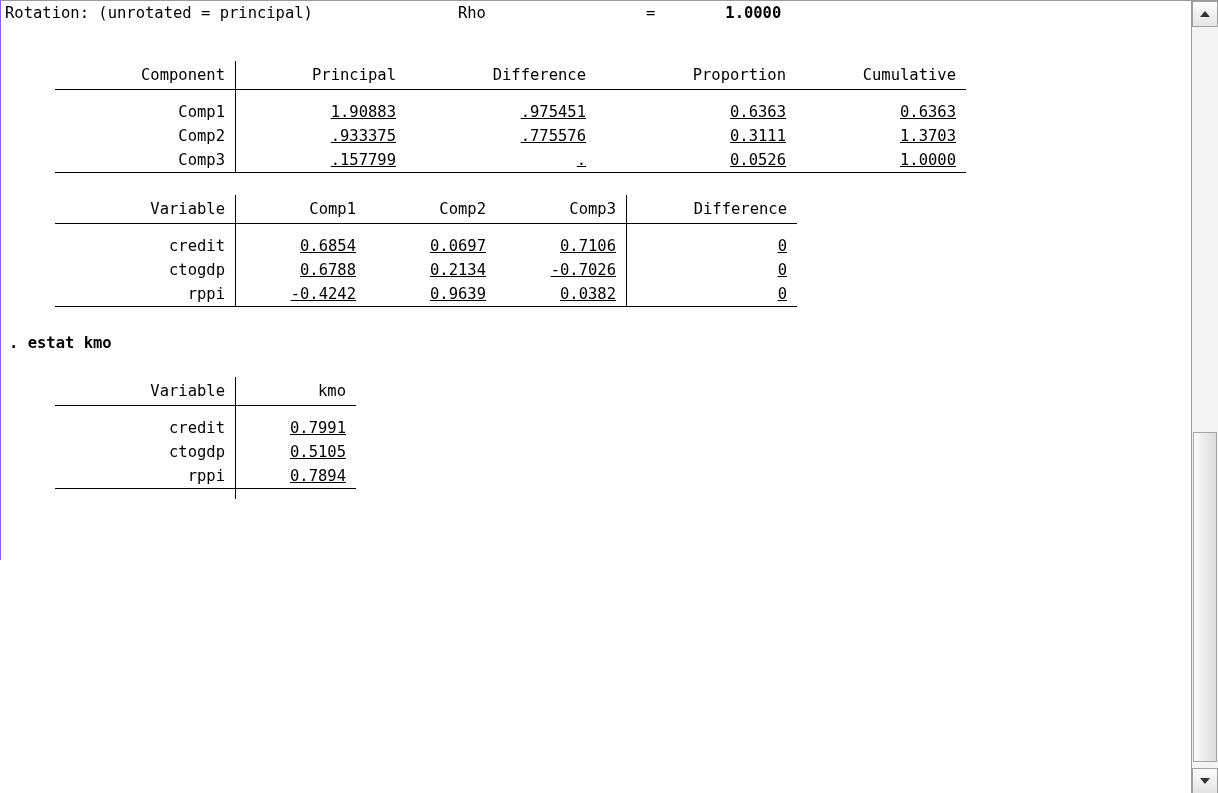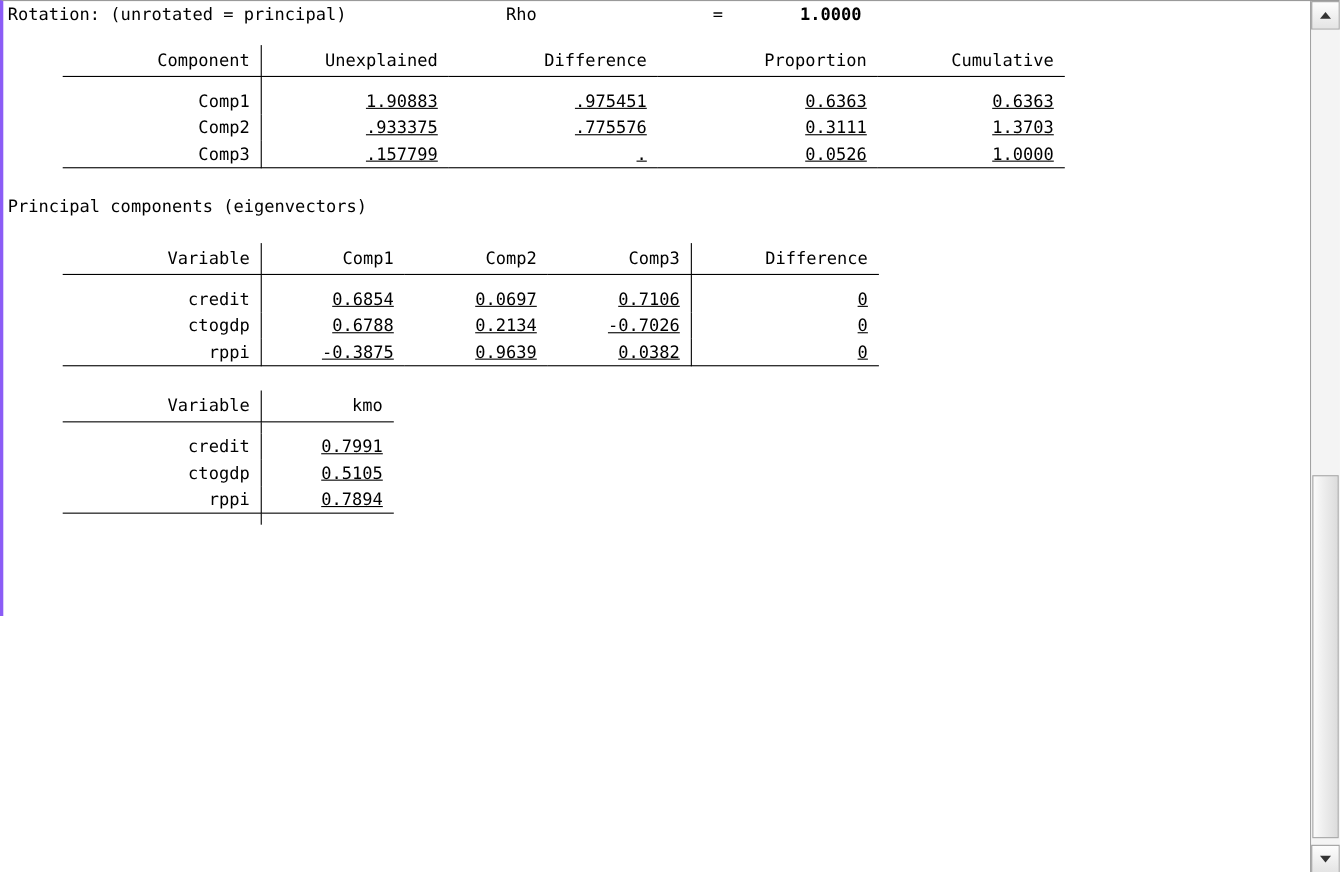--- a/index.html
+++ b/index.html
@@ -14,21 +14,21 @@
     font-family: "DejaVu Sans Mono", "Liberation Mono", monospace;
     font-size: 15px;
     color: #000000;
   }
   #app {
     position: relative;
     width: 1218px;
     height: 560px;
     box-sizing: border-box;
     border-top: 1px solid #9a9a9a;
-    border-left: 3px solid #8b5cf6;
+    border-left: 1px solid #8b5cf6;
     background: #ffffff;
   }
   
   #results {
     position: absolute;
     left: 0;
     top: 0;
     width: 1190px;
     height: 791px;
     overflow: hidden;
@@ -61,21 +61,21 @@
   .hdr td {
     padding-bottom: 2px;
     padding-top: 2px;
   }
   .rule-bot td { border-bottom: 1px solid #000; }
   .vline { border-right: 1px solid #000; }
   .num { font-weight: bold; text-decoration: underline; }
   .spacer-row td { height: 10px; line-height: 10px; font-size: 1px; }
 
   
-  #t-eigen { margin-top: 16px; }
+  #t-eigen { margin-top: 36px; }
   #t-eigen .c-comp  { width: 160px; }
   #t-eigen .c-eigen { width: 150px; }
   #t-eigen .c-diff  { width: 170px; }
   #t-eigen .c-prop  { width: 180px; }
   #t-eigen .c-cum   { width: 150px; }
 
   
   #t-vec .c-var  { width: 160px; }
   #t-vec .c-c1   { width: 110px; }
   #t-vec .c-c2   { width: 110px; }
@@ -143,21 +143,21 @@
 <div id="app">
 
   <div id="results">
 
     <div class="line"><span>Rotation: (unrotated = principal)</span><span style="display:inline-block;width:145px"></span><span>Rho</span><span style="display:inline-block;width:160px"></span><span>=</span><span style="display:inline-block;width:70px"></span><span class="bold">1.0000</span></div>
 
     <table id="t-eigen" class="stata-table">
       <tbody>
           <tr class="hdr rule-bot">
         <td class="c-comp vline">Component</td>
-        <td class="c-eigen">Unexplained</td>
+        <td class="c-eigen">Principal</td>
         <td class="c-diff">Difference</td>
         <td class="c-prop">Proportion</td>
         <td class="c-cum">Cumulative</td>
       </tr>
       <tr class="spacer-row">
         <td class="vline"></td>
             <td></td>
             <td></td>
             <td></td>
             <td></td>
@@ -179,21 +179,20 @@
       <tr class="rule-bot">
         <td class="vline">Comp3</td>
         <td class="num">.157799</td>
         <td class="num">.</td>
         <td class="num">0.0526</td>
         <td class="num">1.0000</td>
       </tr>
     </tbody>
       </table>
 
-    <div class="line" style="height:46px;line-height:70px">Principal components (eigenvectors)</div>
 
     <table id="t-vec" class="stata-table" style="margin-top:22px">
       <tbody>
           <tr class="hdr rule-bot">
         <td class="c-var vline">Variable</td>
         <td class="c-c1">Comp1</td>
         <td class="c-c2">Comp2</td>
         <td class="c-c3 vline">Comp3</td>
         <td class="c-unex">Difference</td>
       </tr>
@@ -213,28 +212,29 @@
       </tr>
       <tr>
         <td class="vline">ctogdp</td>
         <td class="num">0.6788</td>
         <td class="num">0.2134</td>
         <td class="num vline">-0.7026</td>
         <td class="num">0</td>
       </tr>
       <tr class="rule-bot">
         <td class="vline">rppi</td>
-        <td class="num">-0.3875</td>
+        <td class="num">-0.4242</td>
         <td class="num">0.9639</td>
         <td class="num vline">0.0382</td>
         <td class="num">0</td>
       </tr>
     </tbody>
       </table>
 
+    <div class="line cmd" style="height:48px;line-height:72px;padding-left:4px">. estat kmo</div>
 
 
     <table id="t-kmo" class="stata-table" style="margin-top:22px">
       <tbody>
           <tr class="hdr rule-bot">
         <td class="c-var vline">Variable</td>
         <td class="c-kmo">kmo</td>
       </tr>
       <tr class="spacer-row">
         <td class="vline"></td>

